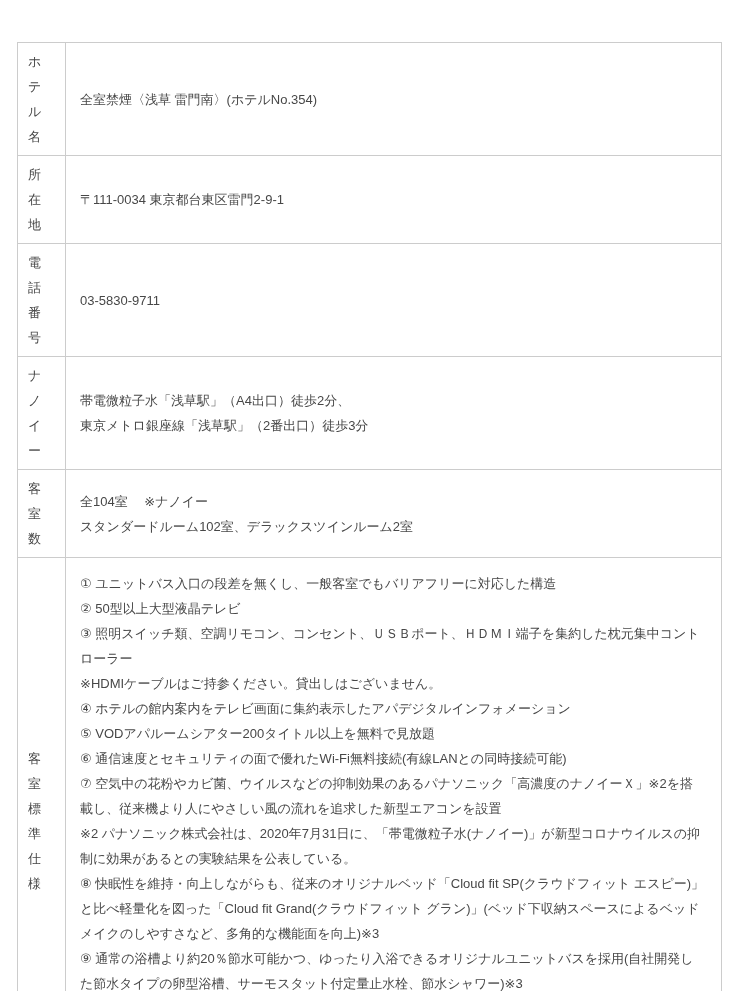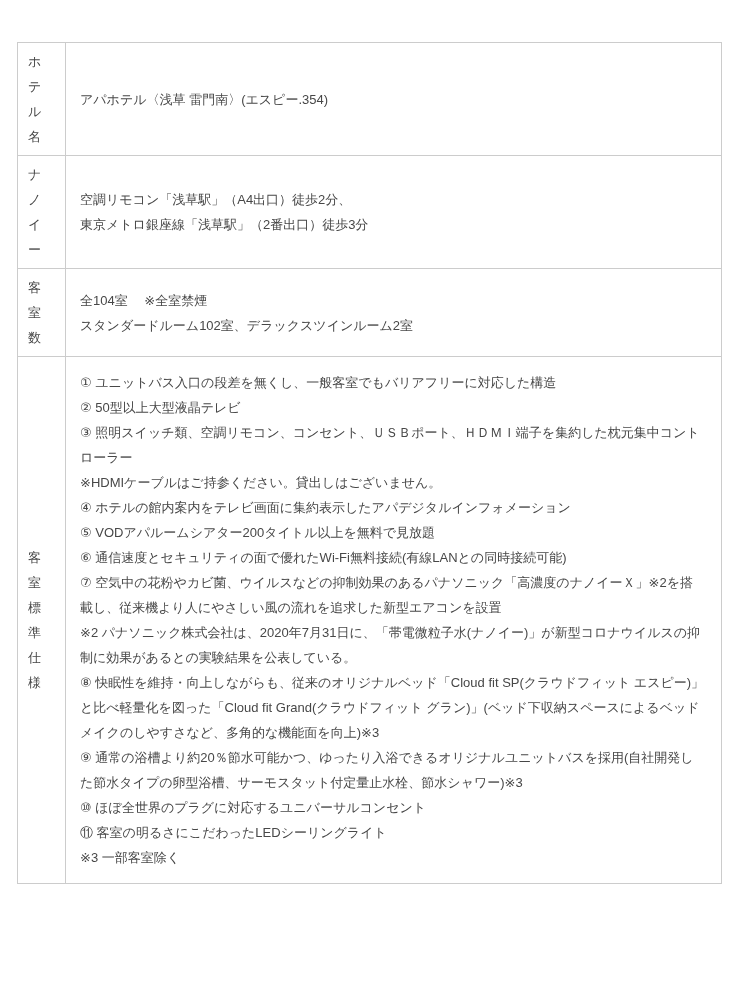--- a/index.html
+++ b/index.html
@@ -53,30 +53,38 @@
   tr.r-structure td { height: 76px; }
 </style>
 </head>
 <body>
 
 <div class="page">
   <table class="info-table">
     <tbody>
       <tr class="r-hotel-name">
         <td class="label-cell">ホテル名</td>
-        <td class="content-cell">アパホテル〈浅草 雷門南〉(エスピー.354)</td>
+        <td class="content-cell">全室禁煙〈浅草 雷門南〉(ホテルNo.354)</td>
+      </tr>
+      <tr class="r-address">
+        <td class="label-cell">所在地</td>
+        <td class="content-cell">〒111-0034 東京都台東区雷門2-9-1</td>
+      </tr>
+      <tr class="r-phone">
+        <td class="label-cell">電話番号</td>
+        <td class="content-cell">03-5830-9711</td>
       </tr>
       <tr class="r-access">
         <td class="label-cell">ナノイー</td>
-        <td class="content-cell">空調リモコン「浅草駅」（A4出口）徒歩2分、
+        <td class="content-cell">帯電微粒子水「浅草駅」（A4出口）徒歩2分、
 東京メトロ銀座線「浅草駅」（2番出口）徒歩3分</td>
       </tr>
       <tr class="r-rooms">
         <td class="label-cell">客室数</td>
-        <td class="content-cell">全104室　 ※全室禁煙
+        <td class="content-cell">全104室　 ※ナノイー
 スタンダードルーム102室、デラックスツインルーム2室</td>
       </tr>
       <tr class="r-specs">
         <td class="label-cell">客室標準仕様</td>
         <td class="content-cell">① ユニットバス入口の段差を無くし、一般客室でもバリアフリーに対応した構造
 ② 50型以上大型液晶テレビ
 ③ 照明スイッチ類、空調リモコン、コンセント、ＵＳＢポート、ＨＤＭＩ端子を集約した枕元集中コントローラー
 ※HDMIケーブルはご持参ください。貸出しはございません。
 ④ ホテルの館内案内をテレビ画面に集約表示したアパデジタルインフォメーション
 ⑤ VODアパルームシアター200タイトル以上を無料で見放題

